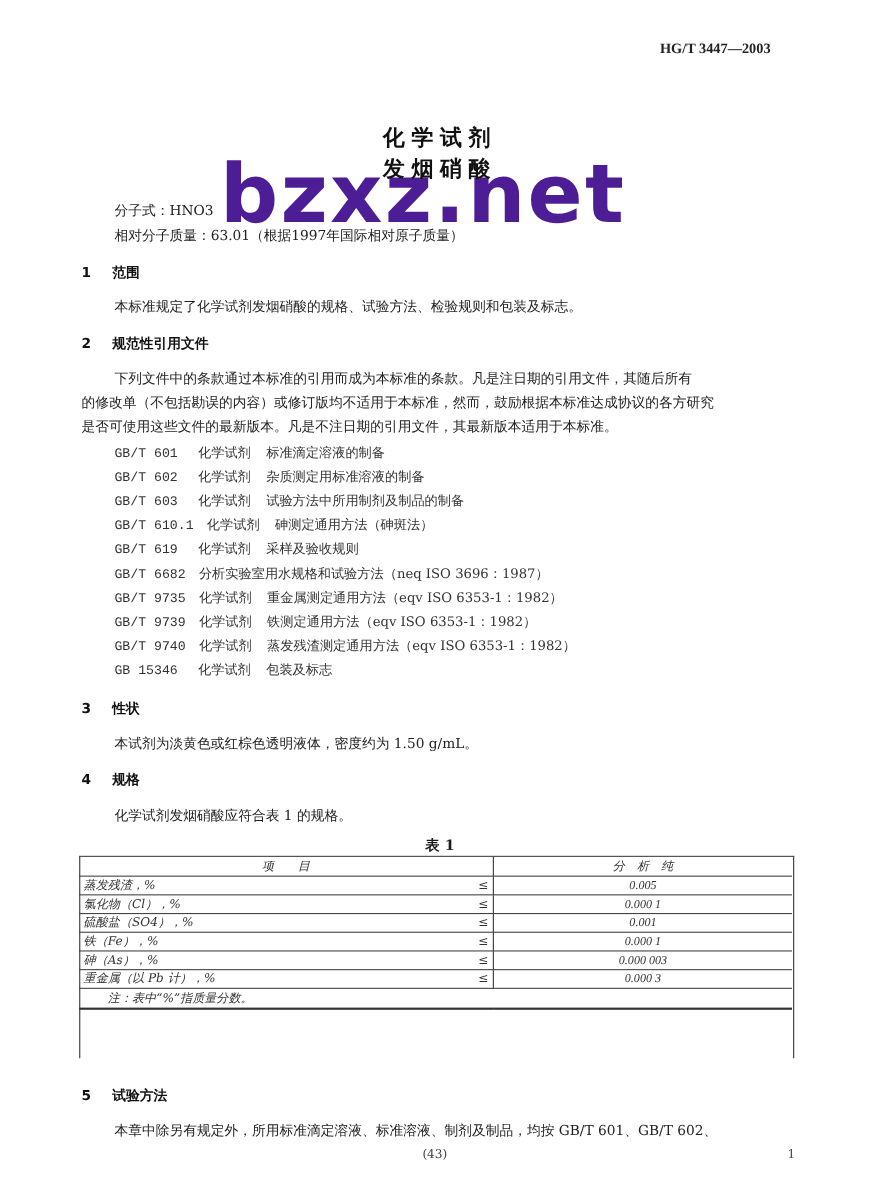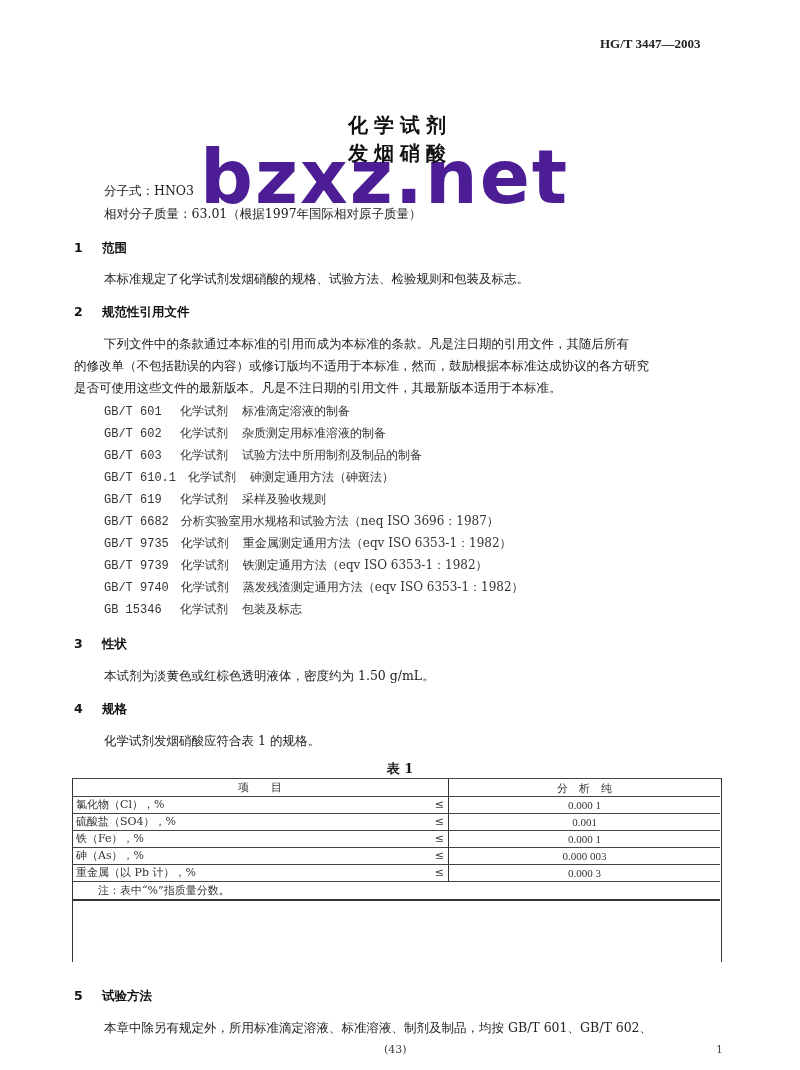--- a/index.html
+++ b/index.html
@@ -11,21 +11,21 @@
     .t1 { top:112px; }
     .t2 { top:140px; }
     .watermark { left:200px; top:134px; font-family:"DejaVu Sans", sans-serif; font-weight:bold; font-size:74px; color:#4c1d95; letter-spacing:2px; z-index:0; }
     .body-text { font-size:12.5px; color:#222; z-index:1; }
     .heading { font-family:"DejaVu Sans", sans-serif; font-size:12.5px; font-weight:bold; color:#111; }
     .heading .num { display:inline-block; width:28px; }
     .ref-row { left:104px; font-size:12px; color:#333; }
     .ref-row .code { display:inline-block; min-width:64px; margin-right:12px; font-family:Liberation Mono, monospace; }
     .ref-row .cat { margin-right:14px; }
     .table-caption { left:0; width:800px; text-align:center; top:760px; font-size:13px; font-weight:bold; }
-    .spec-table { position:absolute; left:72px; top:779px; width:648px; border-collapse:collapse; font-size:11px; color:#333; }
+    .spec-table { position:absolute; left:72px; top:779px; width:648px; border-collapse:collapse; font-size:11px; color:#333;font-style:italic; }
     .spec-table td, .spec-table th { padding:0 4px; height:16px; line-height:16px; border-bottom:1px solid #444; }
     .spec-table th { font-weight:normal; text-align:center; height:17px; }
     .spec-table .c-item { width:300px; text-align:left; }
     .spec-table .c-op { width:60px; text-align:right; border-right:1.5px solid #333; }
     .spec-table .c-val { text-align:center; font-family:"Liberation Serif", serif; }
     .spec-table tr.note td { border-bottom:2px solid #333; text-align:left; padding-left:26px; height:17px; }
     .spec-table-frame { position:absolute; left:72px; top:778px; width:648px; height:183px; border-left:1.5px solid #333; border-right:1.5px solid #333; border-top:1px solid #444; pointer-events:none; }
     .footer-page { font-size:11px; color:#444; }
   </style>
 </head>
@@ -78,20 +78,25 @@
 <div class="spec-table-frame"></div>
 <table class="spec-table">
   <thead>
     <tr>
       <th class="c-item" colspan="2" style="text-align:center; border-right:1.5px solid #333;">项　　目</th>
       <th class="c-val">分　析　纯</th>
     </tr>
   </thead>
   <tbody>
     <tr>
+        <td class="c-item">蒸发残渣，%</td>
+        <td class="c-op">≤</td>
+        <td class="c-val">0.005</td>
+      </tr>
+    <tr>
         <td class="c-item">氯化物（Cl），%</td>
         <td class="c-op">≤</td>
         <td class="c-val">0.000 1</td>
       </tr>
     <tr>
         <td class="c-item">硫酸盐（SO4），%</td>
         <td class="c-op">≤</td>
         <td class="c-val">0.001</td>
       </tr>
     <tr>

